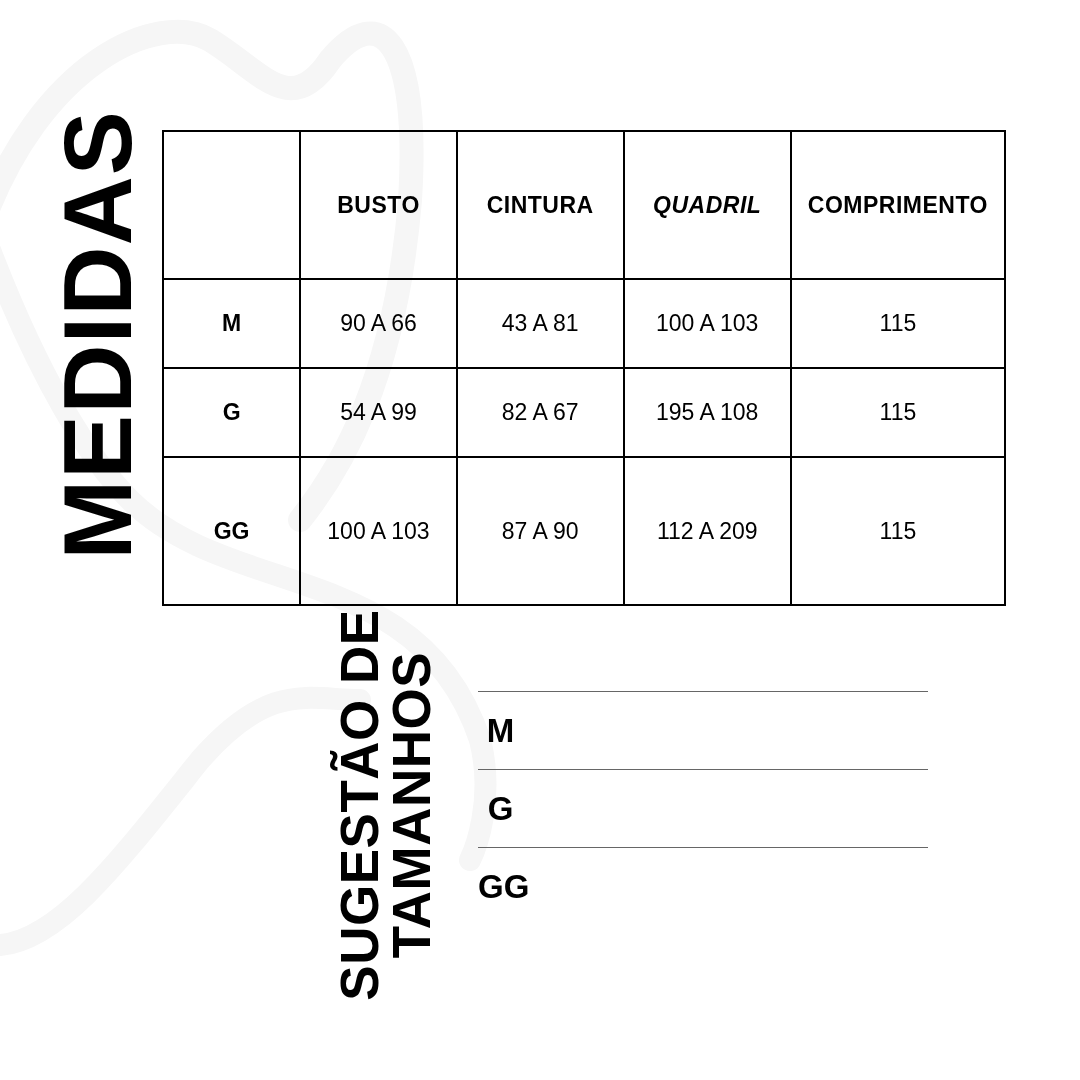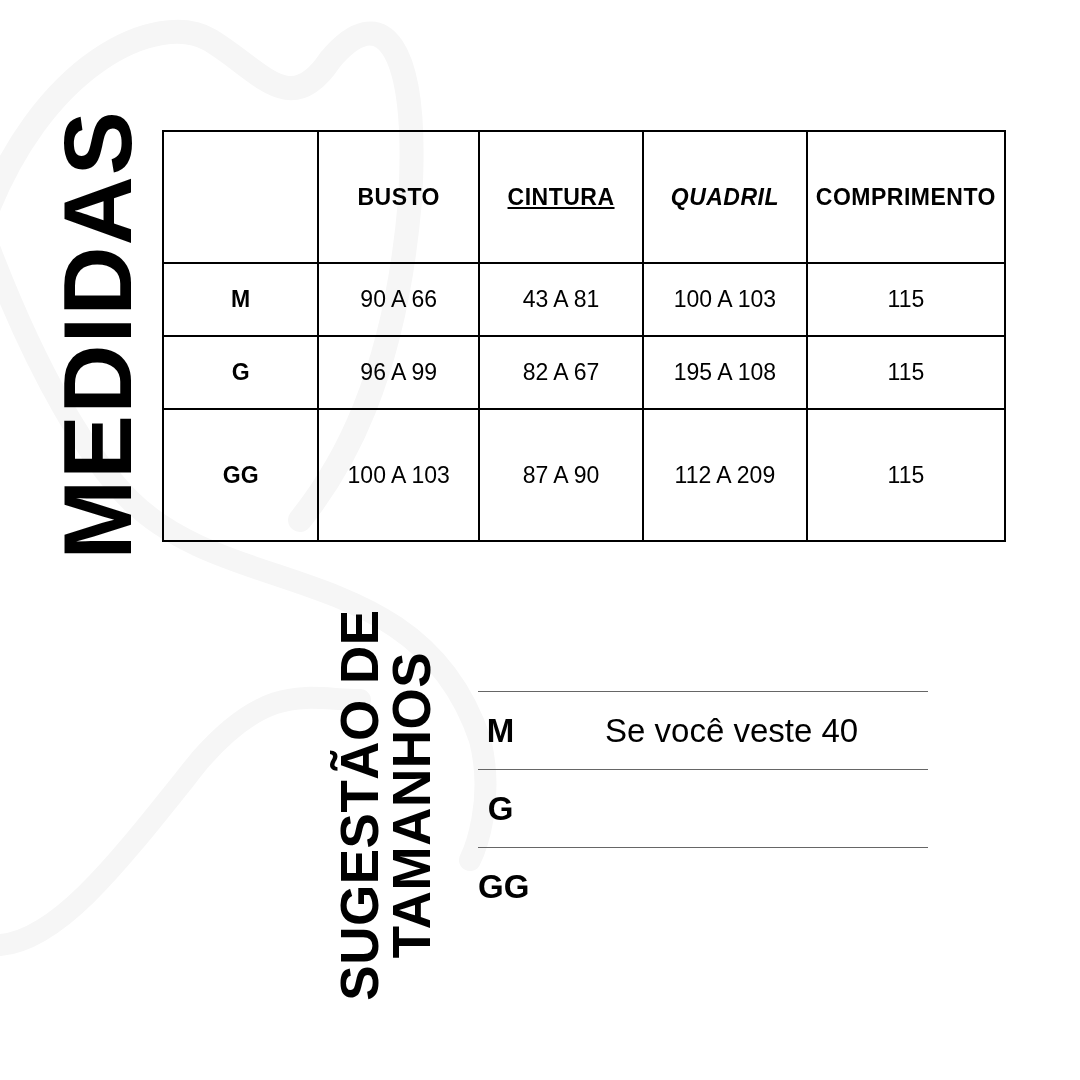--- a/index.html
+++ b/index.html
@@ -8,28 +8,28 @@
   .title-medidas {
     position: absolute; left: 98px; top: 335px;
     transform: translate(-50%, -50%) rotate(-90deg);
     font-weight: bold; font-size: 96px; letter-spacing: 1px; white-space: nowrap; line-height: 1;
   }
   table.measures {
     position: absolute; left: 162px; top: 130px;
     border-collapse: collapse; width: 844px;
   }
   table.measures td, table.measures th {
-    border: 2px solid #000; text-align: center; vertical-align: middle; padding: 8px;
+    border: 2px solid #000; text-align: center; vertical-align: middle; padding: 16px;
     font-size: 23px;
   }
   table.measures th { font-weight: bold; height: 114px; letter-spacing: 0.5px; }
   table.measures td.size { font-weight: bold; }
   table.measures tr.r-short td { height: 55px; }
   table.measures tr.r-tall td { height: 114px; }
-  .col-size { width: 151px; } .col-b { width: 151px; } .col-c { width: 151px; text-decoration: underline; } .col-q { width: 151px; font-style: italic; }
+  .col-size { width: 151px; } .col-b { width: 151px; } .col-c { width: 151px; } .col-q { width: 151px; font-style: italic; }
   .title-sugestao {
     position: absolute; left: 386px; top: 805px;
     transform: translate(-50%, -50%) rotate(-90deg);
     font-weight: bold; font-size: 53px; line-height: 0.98; text-align: center; white-space: nowrap; letter-spacing: 0.5px;
   }
   .suggest { position: absolute; left: 478px; top: 691px; width: 450px; }
   .suggest .row { position: relative; height: 77px; border-top: 1.5px solid #666; }
   .suggest .row.last { border-bottom: none; }
   .suggest .sz { position: absolute; left: 0; width: 45px; text-align: center; top: 0; line-height: 77px; font-weight: bold; font-size: 33px; }
   .suggest .txt { position: absolute; left: 127px; top: 0; line-height: 77px; font-size: 33px; }
@@ -56,21 +56,21 @@
   </tr>
   <tr class="r-short">
     <td class="size">M</td>
     <td>90 A 66</td>
     <td>43 A 81</td>
     <td>100 A 103</td>
     <td>115</td>
   </tr>
   <tr class="r-short">
     <td class="size">G</td>
-    <td>96 A 99</td>
+    <td>54 A 99</td>
     <td>82 A 67</td>
     <td>195 A 108</td>
     <td>115</td>
   </tr>
   <tr class="r-tall">
     <td class="size">GG</td>
     <td>100 A 103</td>
     <td>87 A 90</td>
     <td>112 A 209</td>
     <td>115</td>
@@ -79,21 +79,20 @@
   </table>
 
 <div class="title-sugestao">
   <div>SUGESTÃO DE</div>
   <div>TAMANHOS</div>
 </div>
 
 <div class="suggest">
   <div class="row">
     <span class="sz">M</span>
-    <span class="txt">Se você veste 40</span>
   </div>
   <div class="row">
     <span class="sz">G</span>
   </div>
   <div class="row last">
     <span class="sz">GG</span>
   </div>
 </div>
 
 </body></html>

